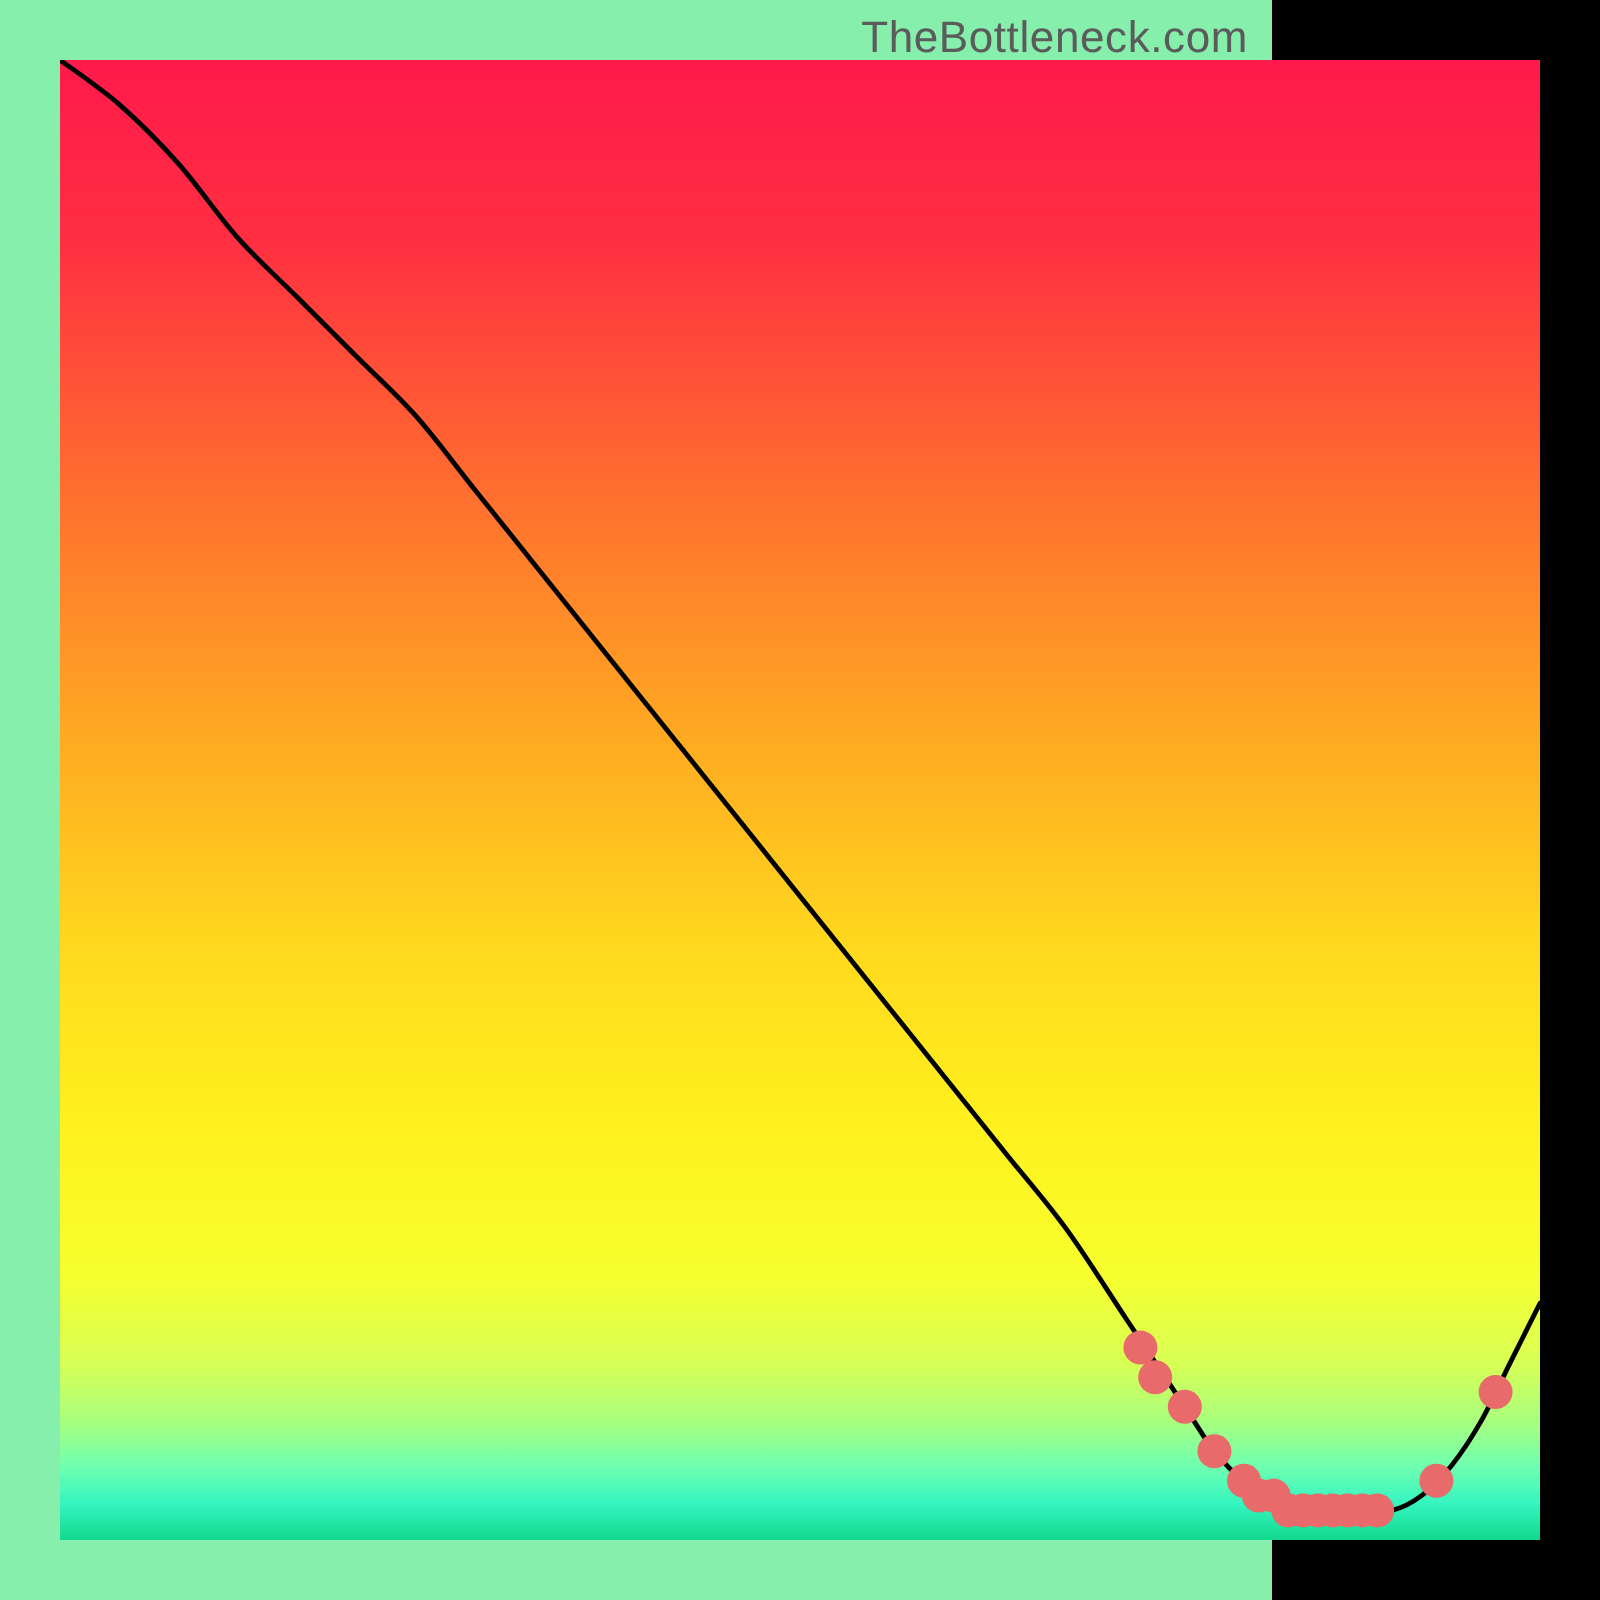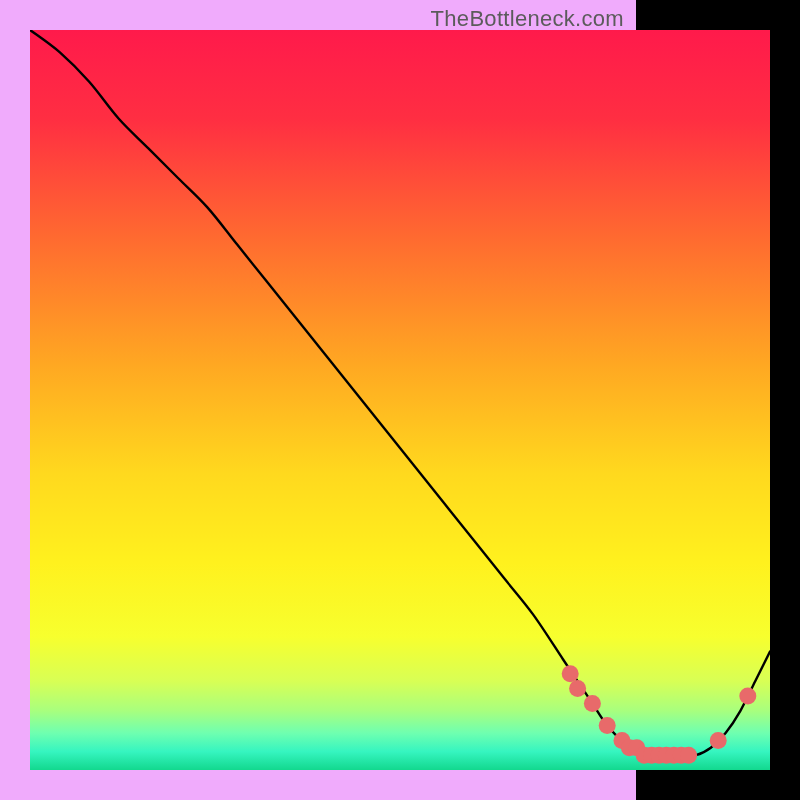--- a/index.html
+++ b/index.html
@@ -8,21 +8,21 @@
     width: 800px;
     height: 800px;
     background: #000;
     overflow: hidden;
     font-family: Arial, Helvetica, sans-serif;
   }
   .frame {
     position: relative;
     width: 636px;
     height: 800px;
-    background: #f0abfc;
+    background: #86efac;
   }
   .watermark {
     position: absolute;
     top: 6px;
     right: 12px;
     color: #5b5b5b;
     font-size: 22px;
     font-weight: 500;
     letter-spacing: 0.3px;
     z-index: 10;

